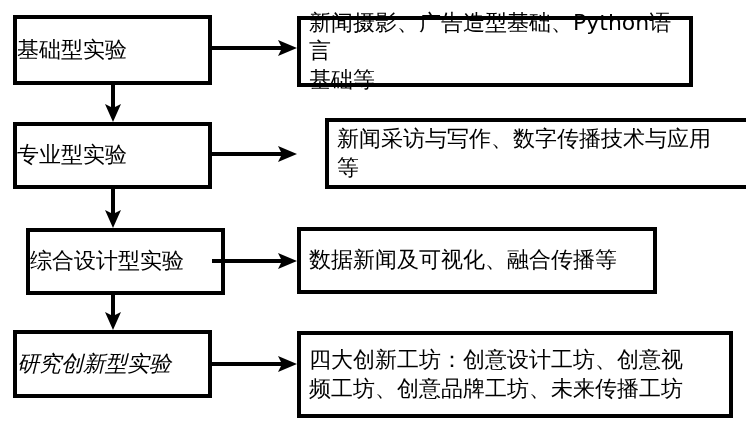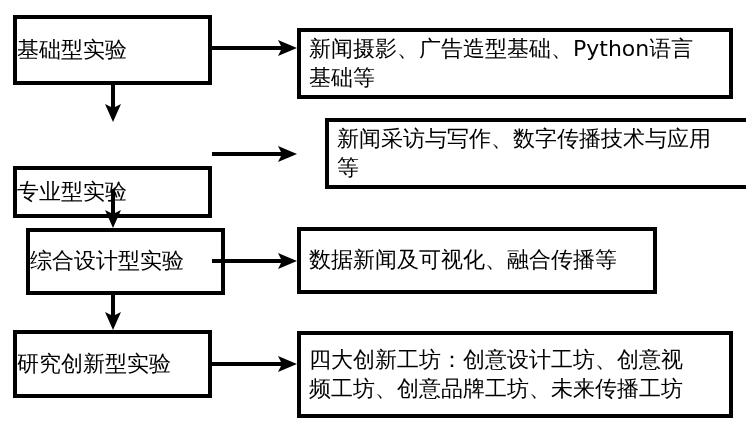--- a/index.html
+++ b/index.html
@@ -56,40 +56,40 @@
 </style>
 </head>
 <body>
 
 <div id="canvas">
 
   <div class="box left" style="left:13px; top:15px; width:199px; height:70px;">
     <span class="box-text">基础型实验</span>
   </div>
 
-  <div class="box right" style="left:297px; top:28px; width:436px; height:71px;">
+  <div class="box right" style="left:297px; top:16px; width:396px; height:71px;">
     <span class="box-text">新闻摄影、广告造型基础、Python语言
 基础等</span>
   </div>
 
   <div class="arrow" style="left:212px; top:37px; width:86px; height:22px;">
     <svg width="86" height="22" viewBox="0 0 86 22">
       <line x1="0" y1="11" x2="72" y2="11" stroke="#000000" stroke-width="4"></line>
       <polygon points="85,11 66,3 70,11 66,19" fill="#000000"></polygon>
     </svg>
   </div>
 
   <div class="arrow" style="left:100px; top:85px; width:26px; height:38px;">
     <svg width="26" height="38" viewBox="0 0 26 38">
       <line x1="13" y1="0" x2="13" y2="26" stroke="#000000" stroke-width="4"></line>
       <polygon points="13,37 5,19 13,23 21,19" fill="#000000"></polygon>
     </svg>
   </div>
 
-  <div class="box left" style="left:13px; top:122px; width:199px; height:52px;margin-top:44px;">
+  <div class="box left" style="left:13px; top:122px; width:199px; height:67px;">
     <span class="box-text">专业型实验</span>
   </div>
 
   <div class="box right" style="left:297px; top:118px; width:436px; height:71px;margin-left:28px;">
     <span class="box-text">新闻采访与写作、数字传播技术与应用
 等</span>
   </div>
 
   <div class="arrow" style="left:212px; top:143px; width:86px; height:22px;">
     <svg width="86" height="22" viewBox="0 0 86 22">
@@ -120,21 +120,21 @@
     </svg>
   </div>
 
   <div class="arrow" style="left:100px; top:295px; width:26px; height:36px;">
     <svg width="26" height="36" viewBox="0 0 26 36">
       <line x1="13" y1="0" x2="13" y2="24" stroke="#000000" stroke-width="4"></line>
       <polygon points="13,35 5,17 13,21 21,17" fill="#000000"></polygon>
     </svg>
   </div>
 
-  <div class="box left" style="left:13px; top:330px; width:199px; height:68px;">
+  <div class="box left" style="left:13px; top:330px; width:199px; height:68px;font-style:italic;">
     <span class="box-text">研究创新型实验</span>
   </div>
 
   <div class="box right" style="left:297px; top:331px; width:436px; height:87px;">
     <span class="box-text">四大创新工坊：创意设计工坊、创意视
 频工坊、创意品牌工坊、未来传播工坊</span>
   </div>
 
   <div class="arrow" style="left:212px; top:353px; width:86px; height:22px;">
     <svg width="86" height="22" viewBox="0 0 86 22">

